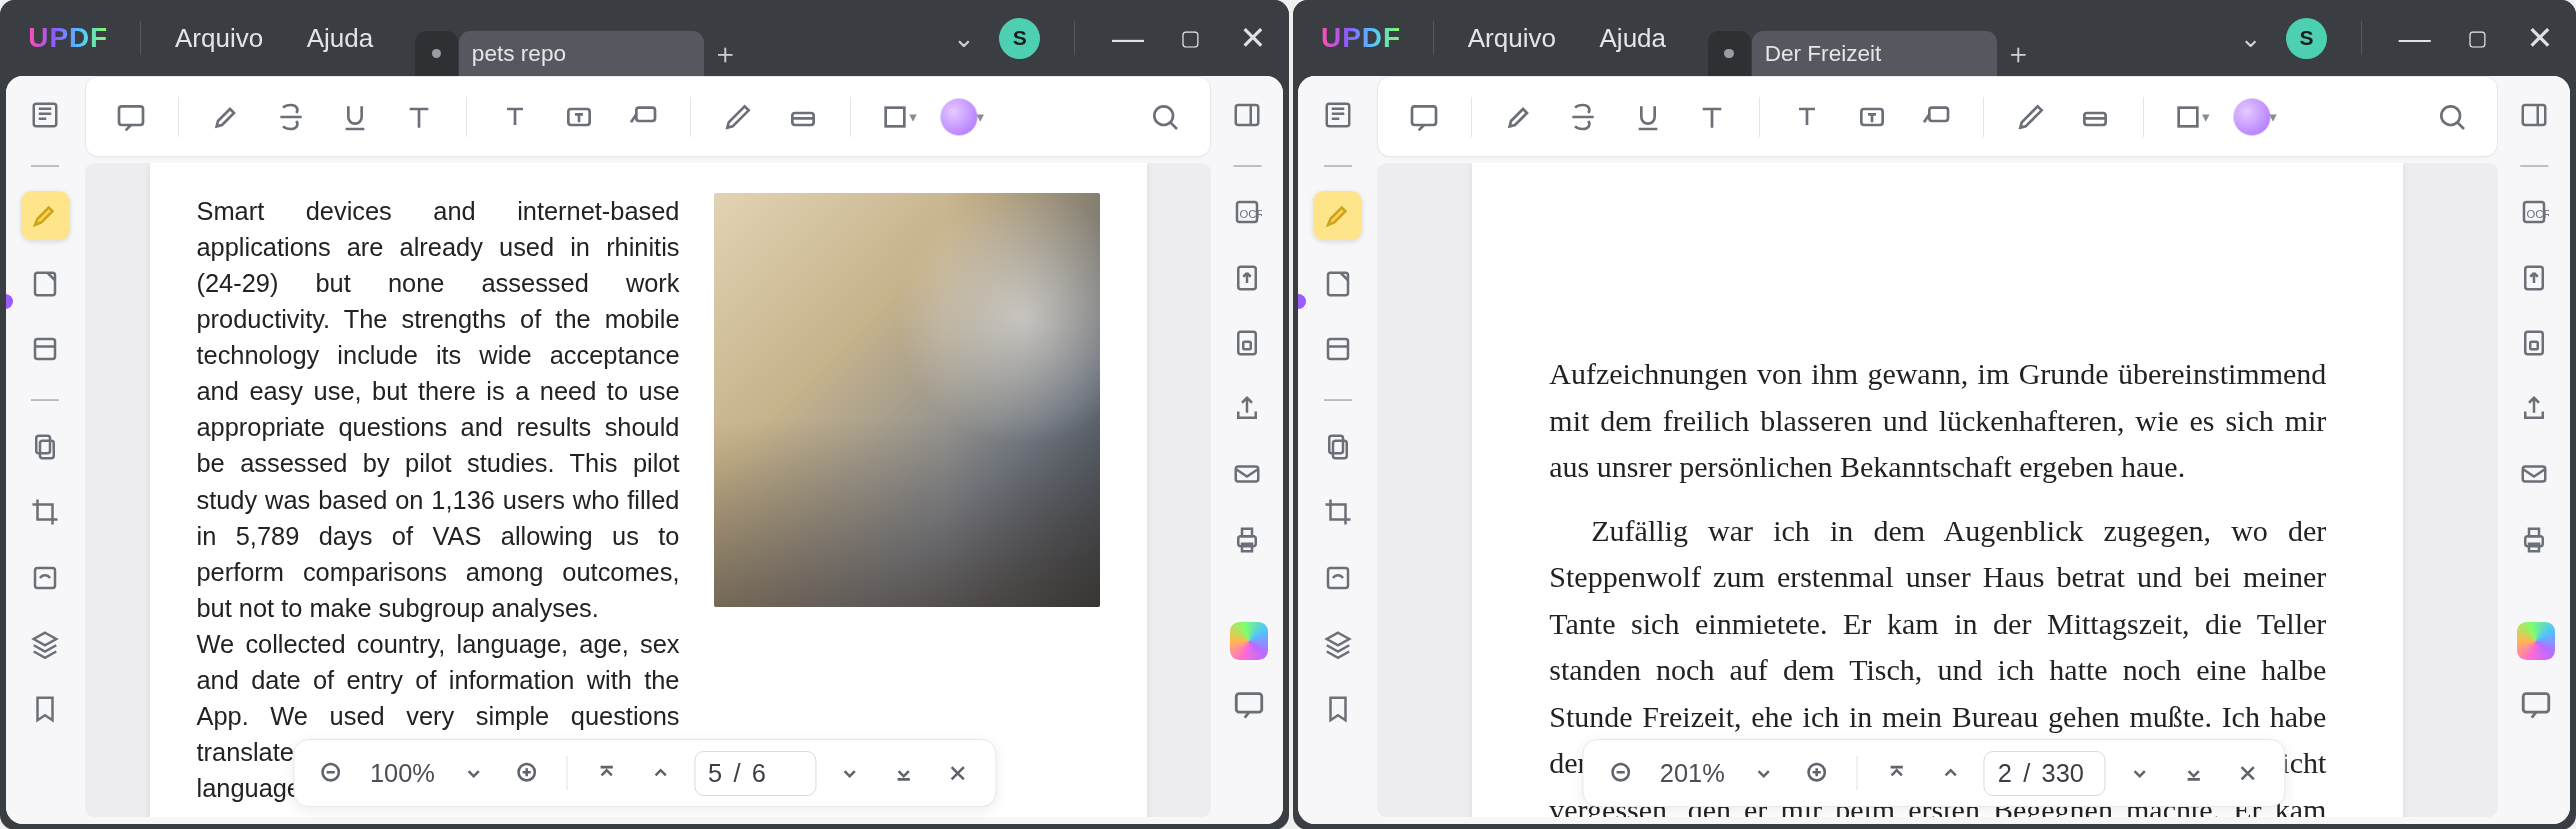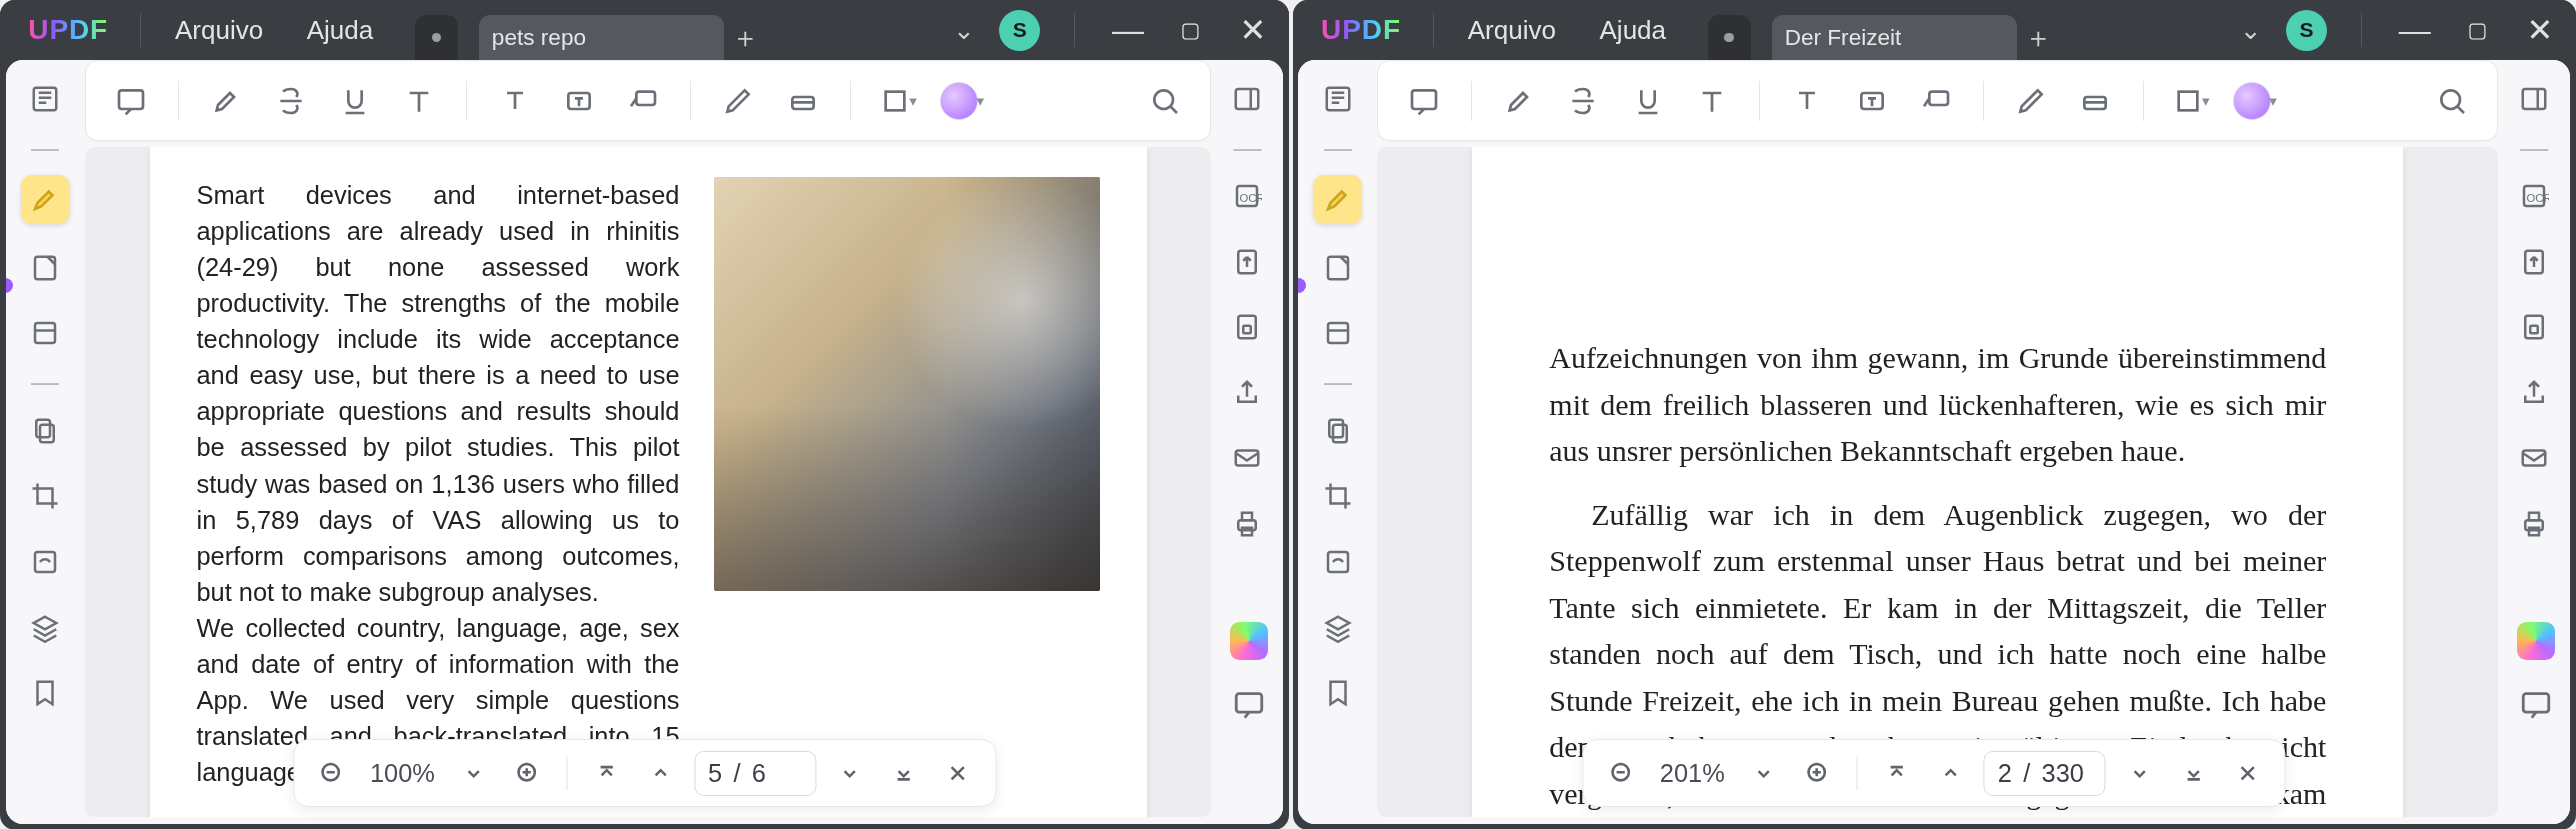--- a/index.html
+++ b/index.html
@@ -1,26 +1,26 @@
 <!DOCTYPE html>
 <html style="font-size:15px"><head>
 <meta charset="utf-8">
 <style>
 * { margin: 0; padding: 0; box-sizing: border-box; }
 body { font-family: -apple-system, "Segoe UI", Arial, sans-serif; background: #f0f0f0; overflow: hidden; display: flex; width: 2576px; height: 830px; }
 .app-window { background: #3a3d42; border-radius: 15px; display: flex; flex-direction: column; overflow: hidden; position: relative; }
 .app-window.left { width: 1289px; height: 830px; margin-right: 3.8px; }
 .app-window.right { width: 1283px; height: 830px; }
-.titlebar { height: 60px; display: flex; align-items: center; padding: 0 11.3px; background: #3a3d42; color: #e6e6e8; gap: 5.6px; position: relative; }
+.titlebar { height: 76px; display: flex; align-items: center; padding: 0 11.3px; background: #3a3d42; color: #e6e6e8; gap: 5.6px; position: relative; }
 .logo { font-weight: 800; font-size: 28px; letter-spacing: 0.9px; background: linear-gradient(90deg, #ff4fb0, #8a5cff, #4fc9ff, #86ff5c); -webkit-background-clip: text; background-clip: text; color: transparent; margin: 0 17px; }
 .tb-sep { width: 0.9px; height: 34px; background: #55585e; margin: 0 9.4px; }
 .menu-item { color: #e3e4e6; font-size: 26px; padding: 5.6px 19px; border-radius: 5.6px; cursor: default; }
 .tabbar { display: flex; align-items: flex-end; margin-left: 17px; height: 100%; }
 .tab { height: 45px; border-radius: 11.3px 11.3px 0 0; background: #2d3034; display: flex; align-items: center; padding: 0 13px; gap: 9.4px; min-width: 32px; }
-.tab.active { background: #55585f; min-width: 245px; margin-left: 21px; }
+.tab.active { background: #55585f; min-width: 245px; margin-left: 1px; }
 .tab.inactive-pin { background: #2e3034; width: 43px; justify-content: center; }
 .tab-title { color: #e6e6e8; font-size: 22.6px; white-space: nowrap; overflow: hidden; text-overflow: ellipsis; flex: 1; }
 .tab-dot { width: 9.4px; height: 9.4px; border-radius: 50%; background: #9a9da3; }
 .tab-new { width: 43px; height: 45px; display: flex; align-items: center; justify-content: center; color: #cfd0d3; font-size: 28px; }
 .titlebar-right { position: absolute; right: 17px; top: 0; height: 100%; display: flex; align-items: center; gap: 24.5px; }
 .chev { color: #cfd1d5; font-size: 26px; }
 .avatar { width: 41px; height: 41px; border-radius: 50%; background: #4dd0b1; color: #1a1a1a; display: flex; align-items: center; justify-content: center; font-size: 21px; font-weight: 600; }
 .win-btn { color: #dfe1e4; font-size: 21px; width: 38px; text-align: center; }
 .win-btn.big { font-size: 32px; line-height: 19px; }
 .content-area { flex: 1; display: flex; background: #f7f7f9; border-radius: 17px; margin: 0 5.6px 5.6px 5.6px; overflow: hidden; position: relative; }

